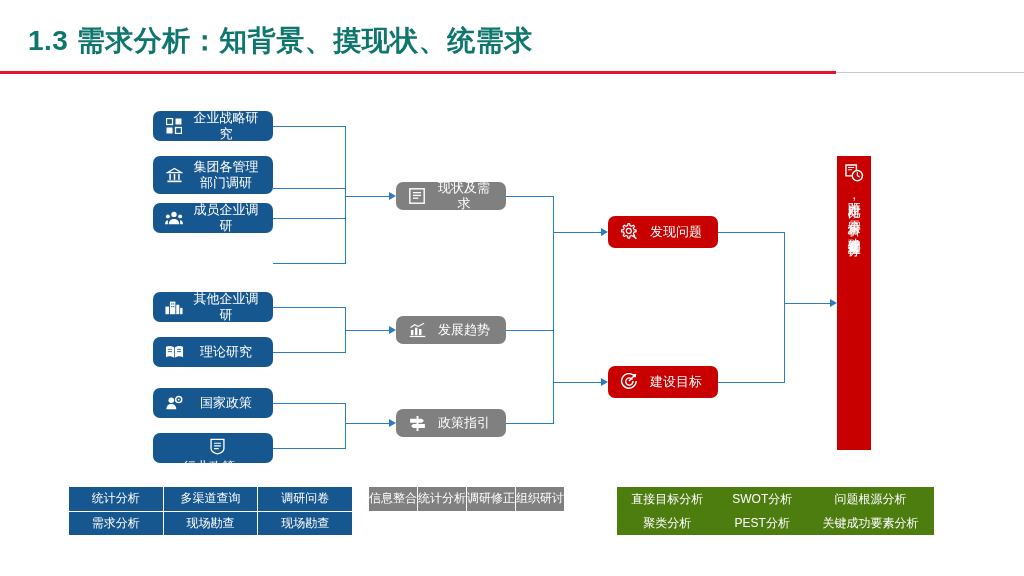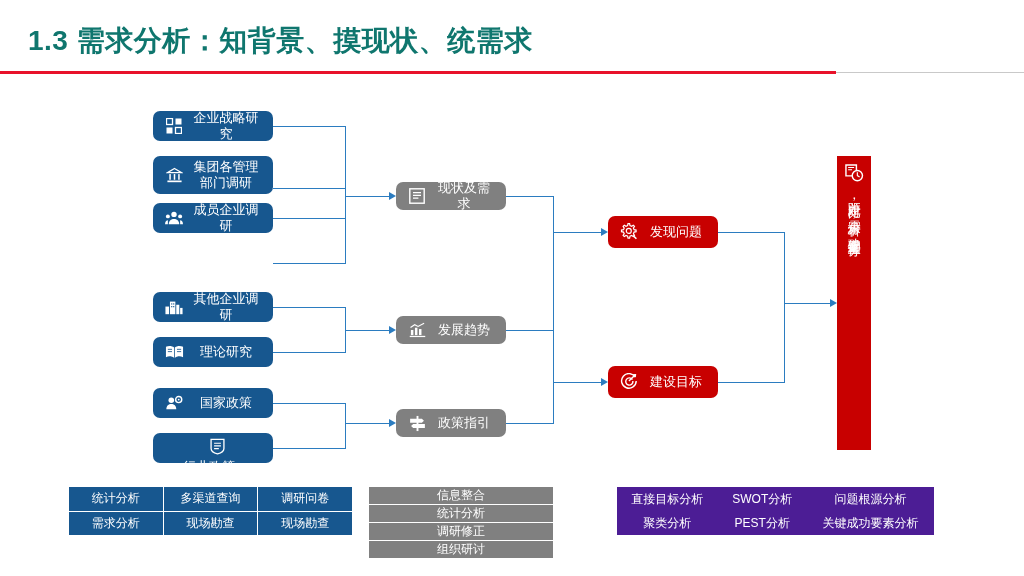--- a/index.html
+++ b/index.html
@@ -79,21 +79,21 @@
   }
 
   
   .kgrid { position: absolute; display: grid; gap: 1px; }
   .kcell {
     display: flex; align-items: center; justify-content: center;
     color: #ffffff; font-size: 12px; white-space: nowrap;
   }
   .kblue .kcell { background: #17578f; }
   .kgray .kcell { background: #808080; }
-  .kred  .kcell { background: #4c1d95; }
+  .kred  .kcell { background: #4d7c0f; }
 </style>
 </head>
 <body>
 
 <div id="slide">
 
   <div class="slide-title">1.3 需求分析：知背景、摸现状、统需求</div>
   <div class="title-rule-red"></div>
   <div class="title-rule-gray"></div>
 
@@ -295,21 +295,21 @@
               grid-template-columns:repeat(3,1fr); grid-template-rows:repeat(2,1fr);">
     <div class="kcell">统计分析</div>
     <div class="kcell">多渠道查询</div>
     <div class="kcell">调研问卷</div>
     <div class="kcell">需求分析</div>
     <div class="kcell">现场勘查</div>
     <div class="kcell">现场勘查</div>
   </div>
 
   <div class="kgrid kgray" style="left:369px; top:487px; width:184px; height:48px;
-              grid-template-columns:repeat(1,1fr); grid-template-rows:repeat(2,1fr);">
+              grid-template-columns:repeat(4,1fr); grid-template-rows:repeat(2,1fr);">
     <div class="kcell">信息整合</div>
     <div class="kcell">统计分析</div>
     <div class="kcell">调研修正</div>
     <div class="kcell">组织研讨</div>
   </div>
 
   <div class="kgrid kred" style="left:617px; top:487px; width:317px; height:48px;
               grid-template-columns:0.95fr 0.85fr 1.2fr; grid-template-rows:repeat(2,1fr); gap:0;">
     <div class="kcell">直接目标分析</div>
     <div class="kcell">SWOT分析</div>

